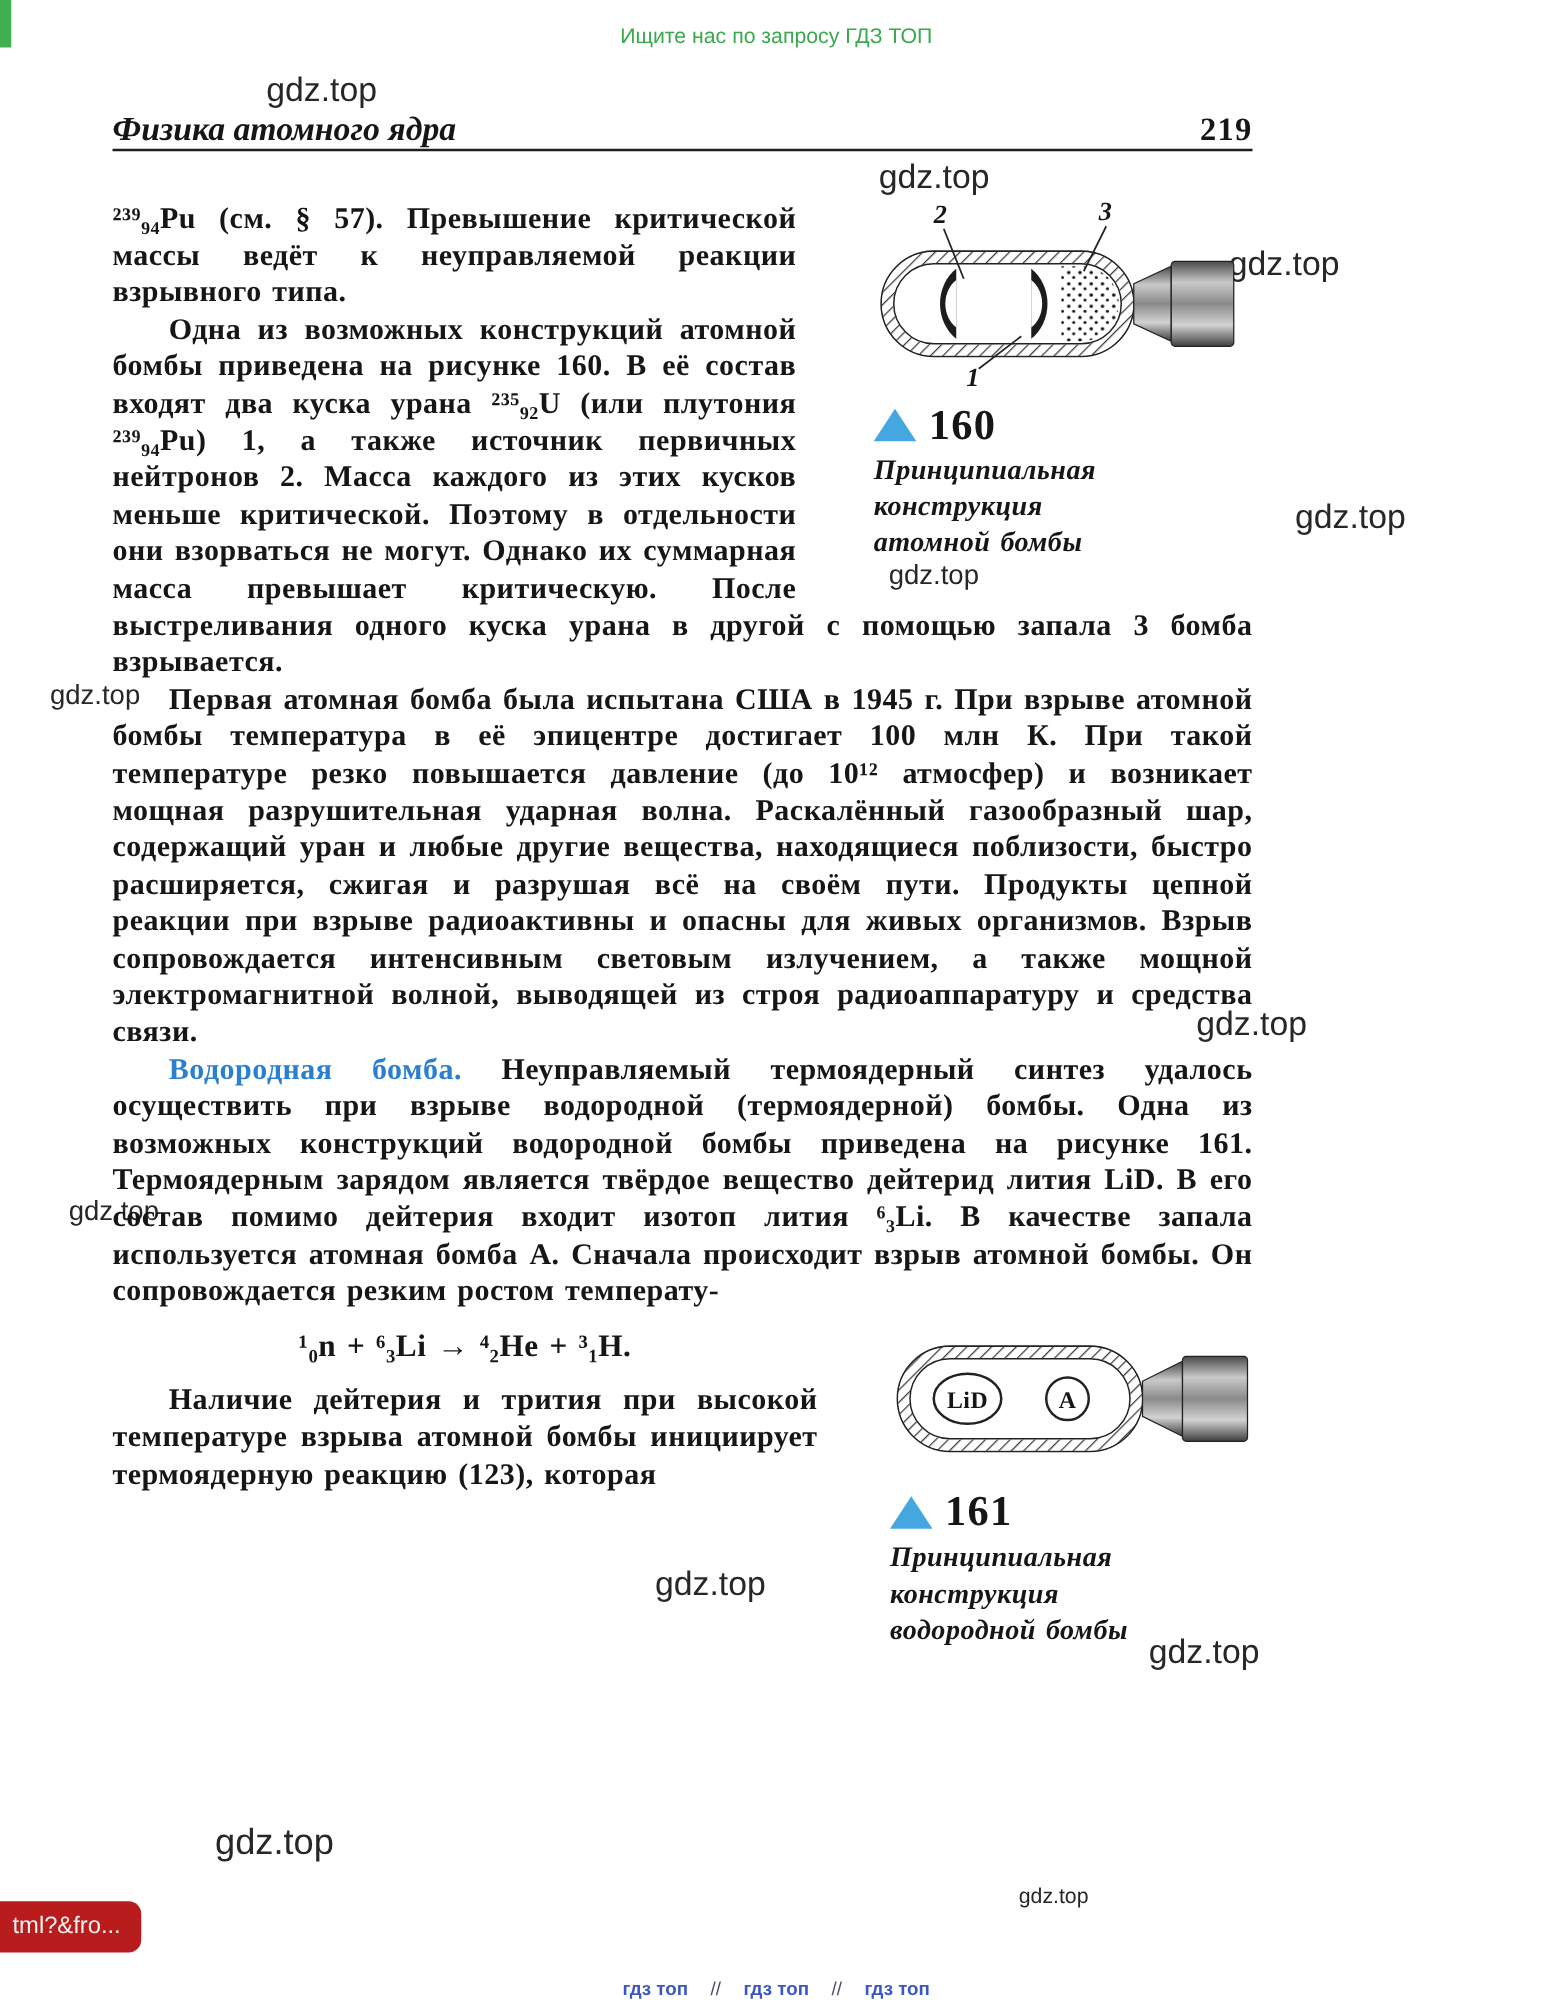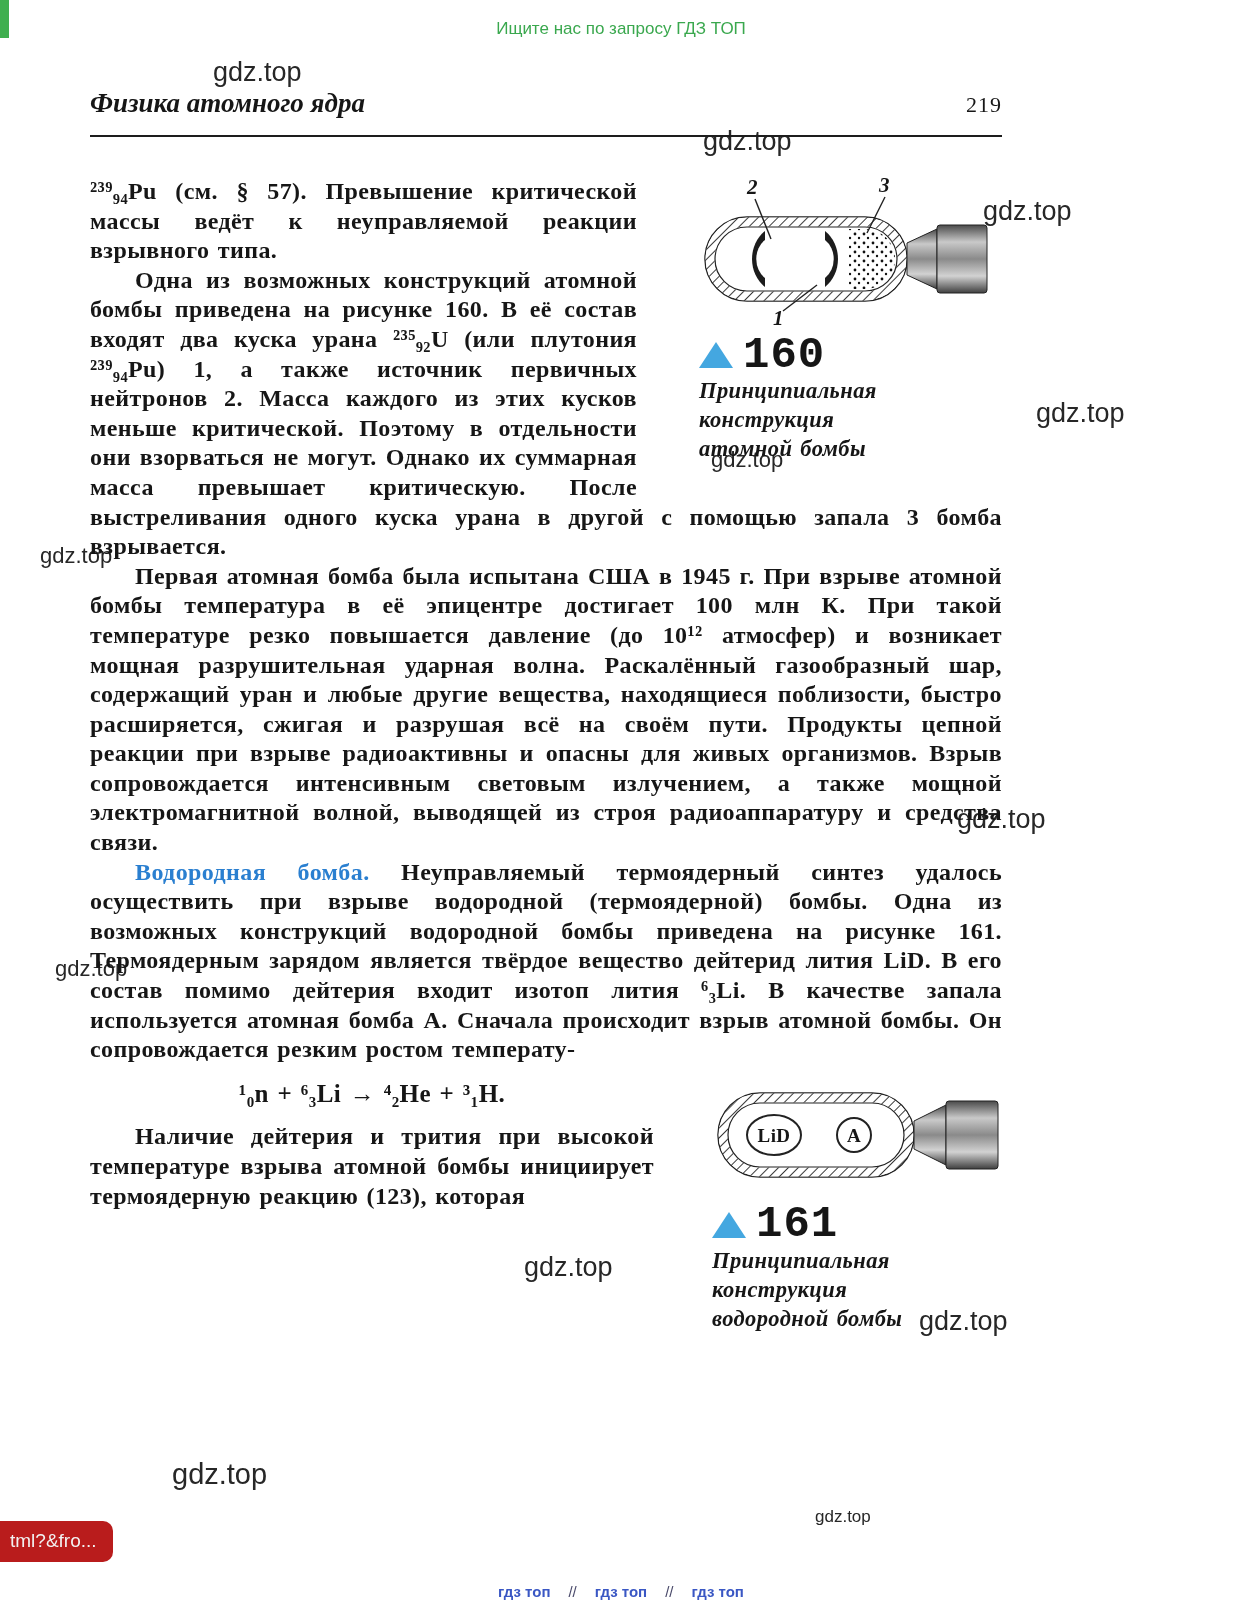--- a/index.html
+++ b/index.html
@@ -11,44 +11,44 @@
   .banner{
     position:absolute;top:19px;left:0;width:100%;text-align:center;
     color:#3aa84e;font-family:"Liberation Sans", sans-serif;font-size:17px;
   }
   .wm{
     position:absolute;color:#272727;font-family:"Liberation Sans", sans-serif;
     font-weight:500;white-space:nowrap;
   }
   .page{position:absolute;left:90px;top:88px;width:912px;}
   .page-header{
-    display:flex;align-items:baseline;border-bottom:2px solid #1d1d1d;padding-bottom:16px;
+    display:flex;align-items:baseline;border-bottom:2px solid #1d1d1d;padding-bottom:0;
   }
   .chapter{font-style:italic;font-weight:bold;font-size:27px;}
-  .pagenum{margin-left:auto;font-weight:normal;font-size:22px;letter-spacing:1px;}
+  .pagenum{margin-left:auto;font-weight:bold;font-size:26px;letter-spacing:1px;}
   .body-text{
     margin-top:40px;font-size:24px;line-height:29.6px;text-align:justify;
     font-weight:600;letter-spacing:0.4px;word-spacing:2px;
   }
   .body-text p{margin:0;}
   p.ind{text-indent:45px;}
   p.noind{text-indent:0;}
   .it{font-style:italic;}
   .lead-blue{color:#2a7fd0;font-weight:bold;}
   .equation{text-align:center;font-size:25px;margin:14px 0 !important;}
   figure{margin:0;}
   .fig{float:right;position:relative;}
   .fig160{width:345px;height:306px;margin-left:20px;padding-left:42px;box-sizing:border-box;}
   .fig161{width:330px;margin-left:18px;padding-left:40px;padding-top:10px;box-sizing:border-box;}
   .fig-marker{display:flex;align-items:center;gap:10px;margin-top:6px;}
   .tri{
     width:0;height:0;border-left:17px solid transparent;border-right:17px solid transparent;
     border-bottom:26px solid #44a7e0;display:inline-block;
   }
-  .fig-num{font-weight:bold;font-size:44px;letter-spacing:1px;font-family:Liberation Mono, monospace;}
+  .fig-num{font-weight:bold;font-size:34px;letter-spacing:1px;}
   .fig-caption{
     font-style:italic;font-weight:bold;font-size:22.5px;line-height:29px;
     width:200px;margin-top:6px;text-align:left;text-indent:0;
   }
   .fig svg text{font-family:"Liberation Serif", serif;}
   .svg-label{font-style:italic;font-size:21px;fill:#161616;}
   .svg-part{font-size:19px;fill:#161616;font-weight:bold;}
   .toast{
     position:absolute;left:0;top:1521px;background:#b91c1c;color:#f2f2f2;
     font-family:"Liberation Sans", sans-serif;font-size:19px;

